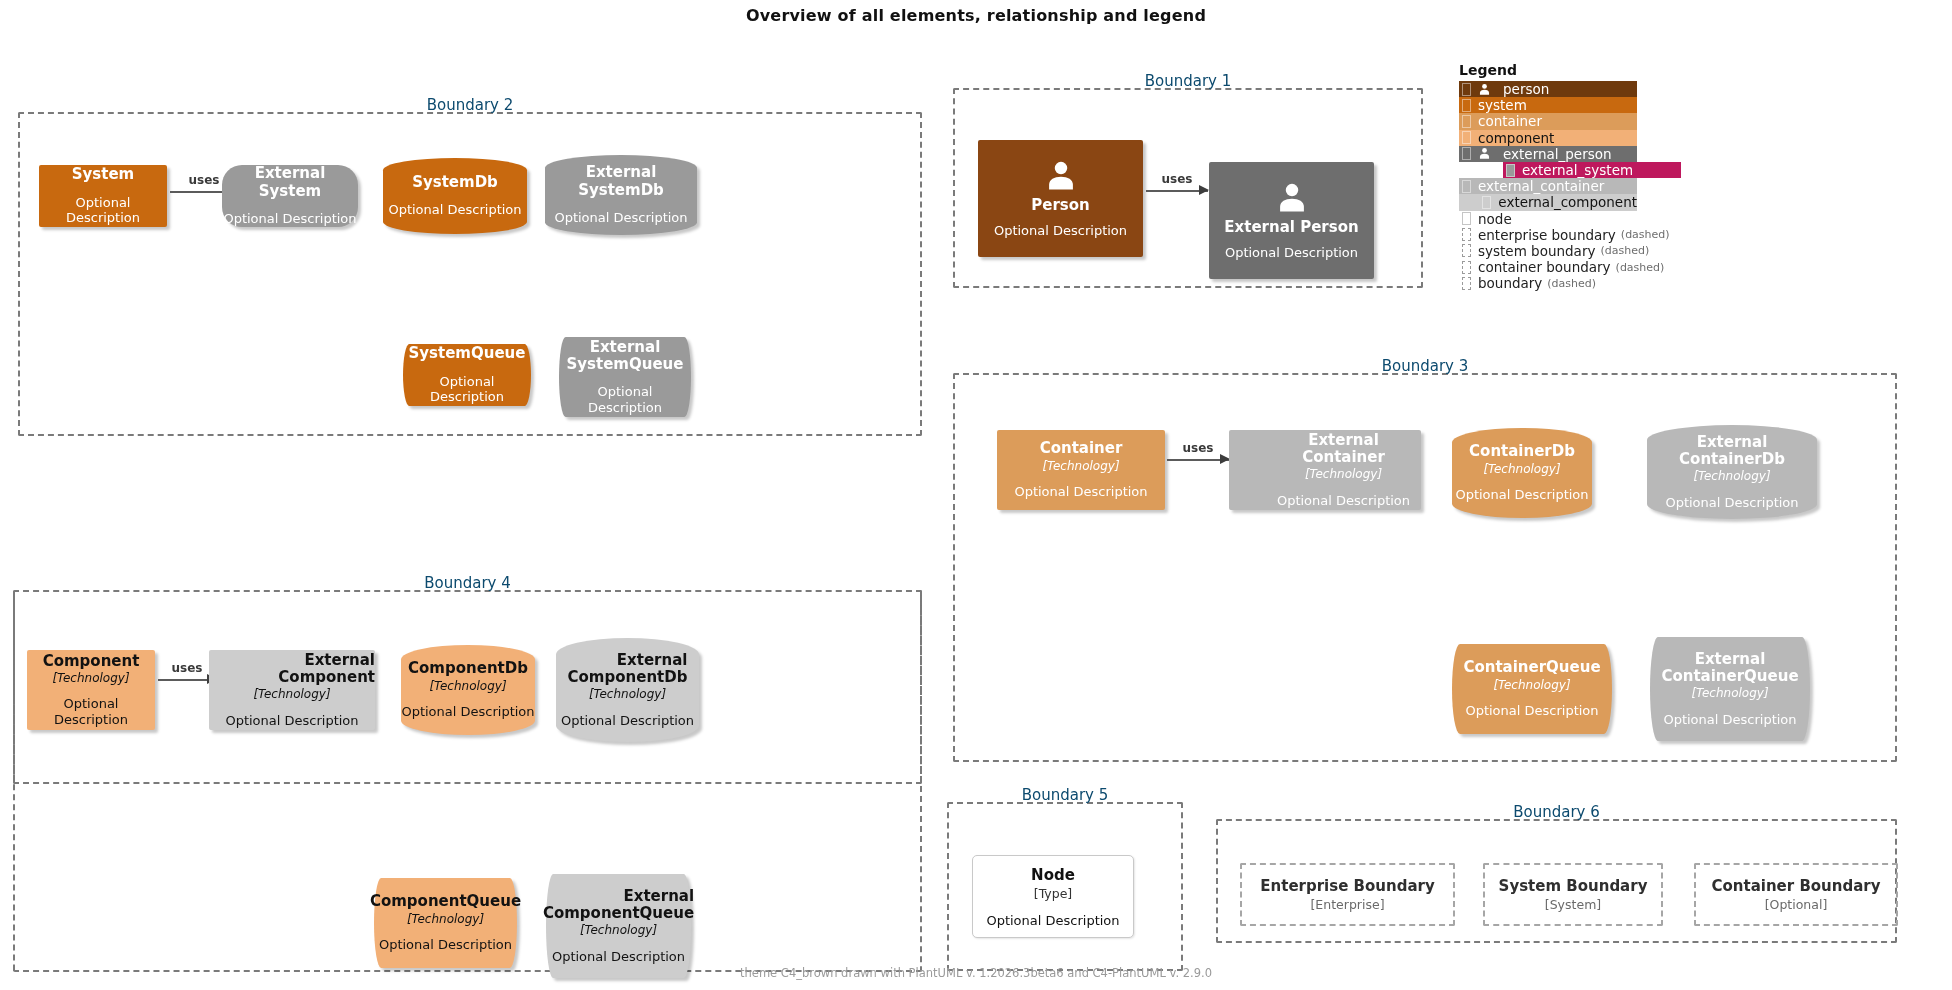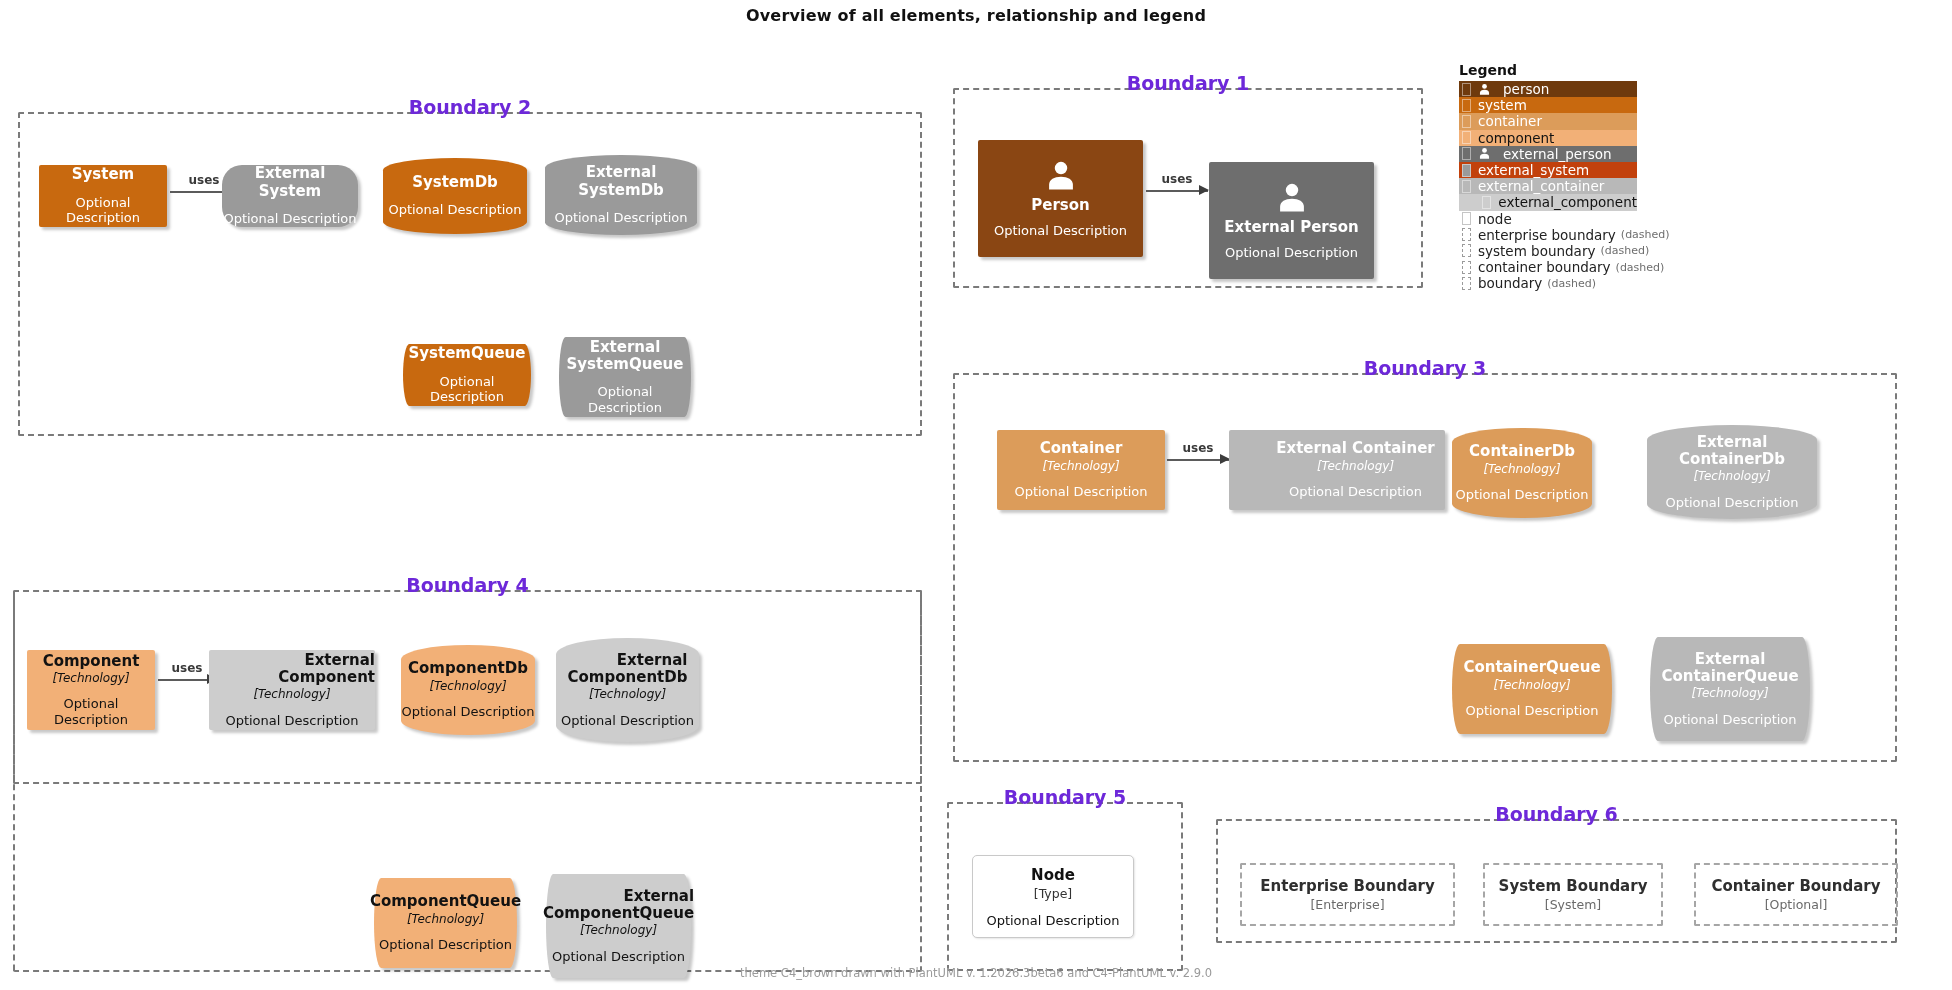--- a/index.html
+++ b/index.html
@@ -19,21 +19,21 @@
     left:0;top:966px;width:1952px;text-align:center;
     font-size:11.5px;color:#9a9a9a;
   }
 
   
   .boundary{
     border:2px dashed #7a7a7a;border-radius:2px;background:transparent;
   }
   .boundary > .b-label{
     position:absolute;left:0;right:0;text-align:center;
-    font-size:19px;font-weight:bold;color:#6d28d9;
+    font-size:15px;font-weight:normal;color:#0c4a6e;
   }
 
   
   .el{
     position:absolute;box-sizing:border-box;
     display:flex;flex-direction:column;justify-content:center;align-items:center;
     text-align:center;overflow:visible;
   }
   .el .nm{font-size:15px;font-weight:bold;line-height:1.15;}
   .el .tech{font-size:12px;font-style:italic;line-height:1.2;margin-top:1px;}
@@ -238,21 +238,21 @@
   <div class="tech">[Technology]</div>
   <div class="desc">Optional Description</div>
 </div>
 
 <div class="rel" style="left:1167px;top:448px;width:62px;height:22px;">
   <div class="line"></div>
   <div class="head"></div>
   <div class="lbl">uses</div>
 </div>
 
-<div class="el shape-box f-ext-container shadow" style="left:1229px;top:430px;width:216px;height:80px;padding-left:37px;">
+<div class="el shape-box f-ext-container shadow" style="left:1229px;top:430px;width:192px;height:80px;padding-left:37px;">
   <div class="nm">External Container</div>
   <div class="tech">[Technology]</div>
   <div class="desc">Optional Description</div>
 </div>
 
 <div class="el shape-db f-container shadow" style="left:1452px;top:428px;width:140px;height:90px;align-items:center;">
   <div class="nm">ContainerDb</div>
   <div class="tech">[Technology]</div>
   <div class="desc">Optional Description</div>
 </div>
@@ -331,21 +331,21 @@
       </div>
       <div class="lg-row" style="background: rgb(110, 110, 110); width: 175px; color: rgb(255, 255, 255);">
         <span class="sw" style="background: rgb(110, 110, 110);"></span>
         <svg class="pico" viewBox="0 0 24 24">
           <circle cx="12" cy="6.4" r="4.4" fill="#ffffff"></circle>
           <path d="M3.6 21.5v-3.3c0-3.6 3.6-5.6 8.4-5.6s8.4 2 8.4 5.6v3.3z" fill="#ffffff"></path>
         </svg>
         <span style="width:6px;flex:none"></span>
         <span>external_person</span>
       </div>
-      <div class="lg-row" style="background: #c2410c; width: 175px; color: rgb(255, 255, 255);">
+      <div class="lg-row" style="background: #be185d; width: 175px; color: rgb(255, 255, 255); margin-left: 44px;">
         <span class="sw" style="background: rgb(154, 154, 154);"></span>
         <span>external_system</span>
       </div>
       <div class="lg-row" style="background: rgb(184, 184, 184); width: 175px; color: rgb(255, 255, 255);">
         <span class="sw" style="background: rgb(184, 184, 184);"></span>
         <span>external_container</span>
       </div>
       <div class="lg-row" style="background: rgb(205, 205, 205); width: 175px; color: rgb(18, 18, 18); justify-content: flex-end;">
         <span class="sw" style="background: rgb(205, 205, 205);"></span>
         <span>external_component</span>

